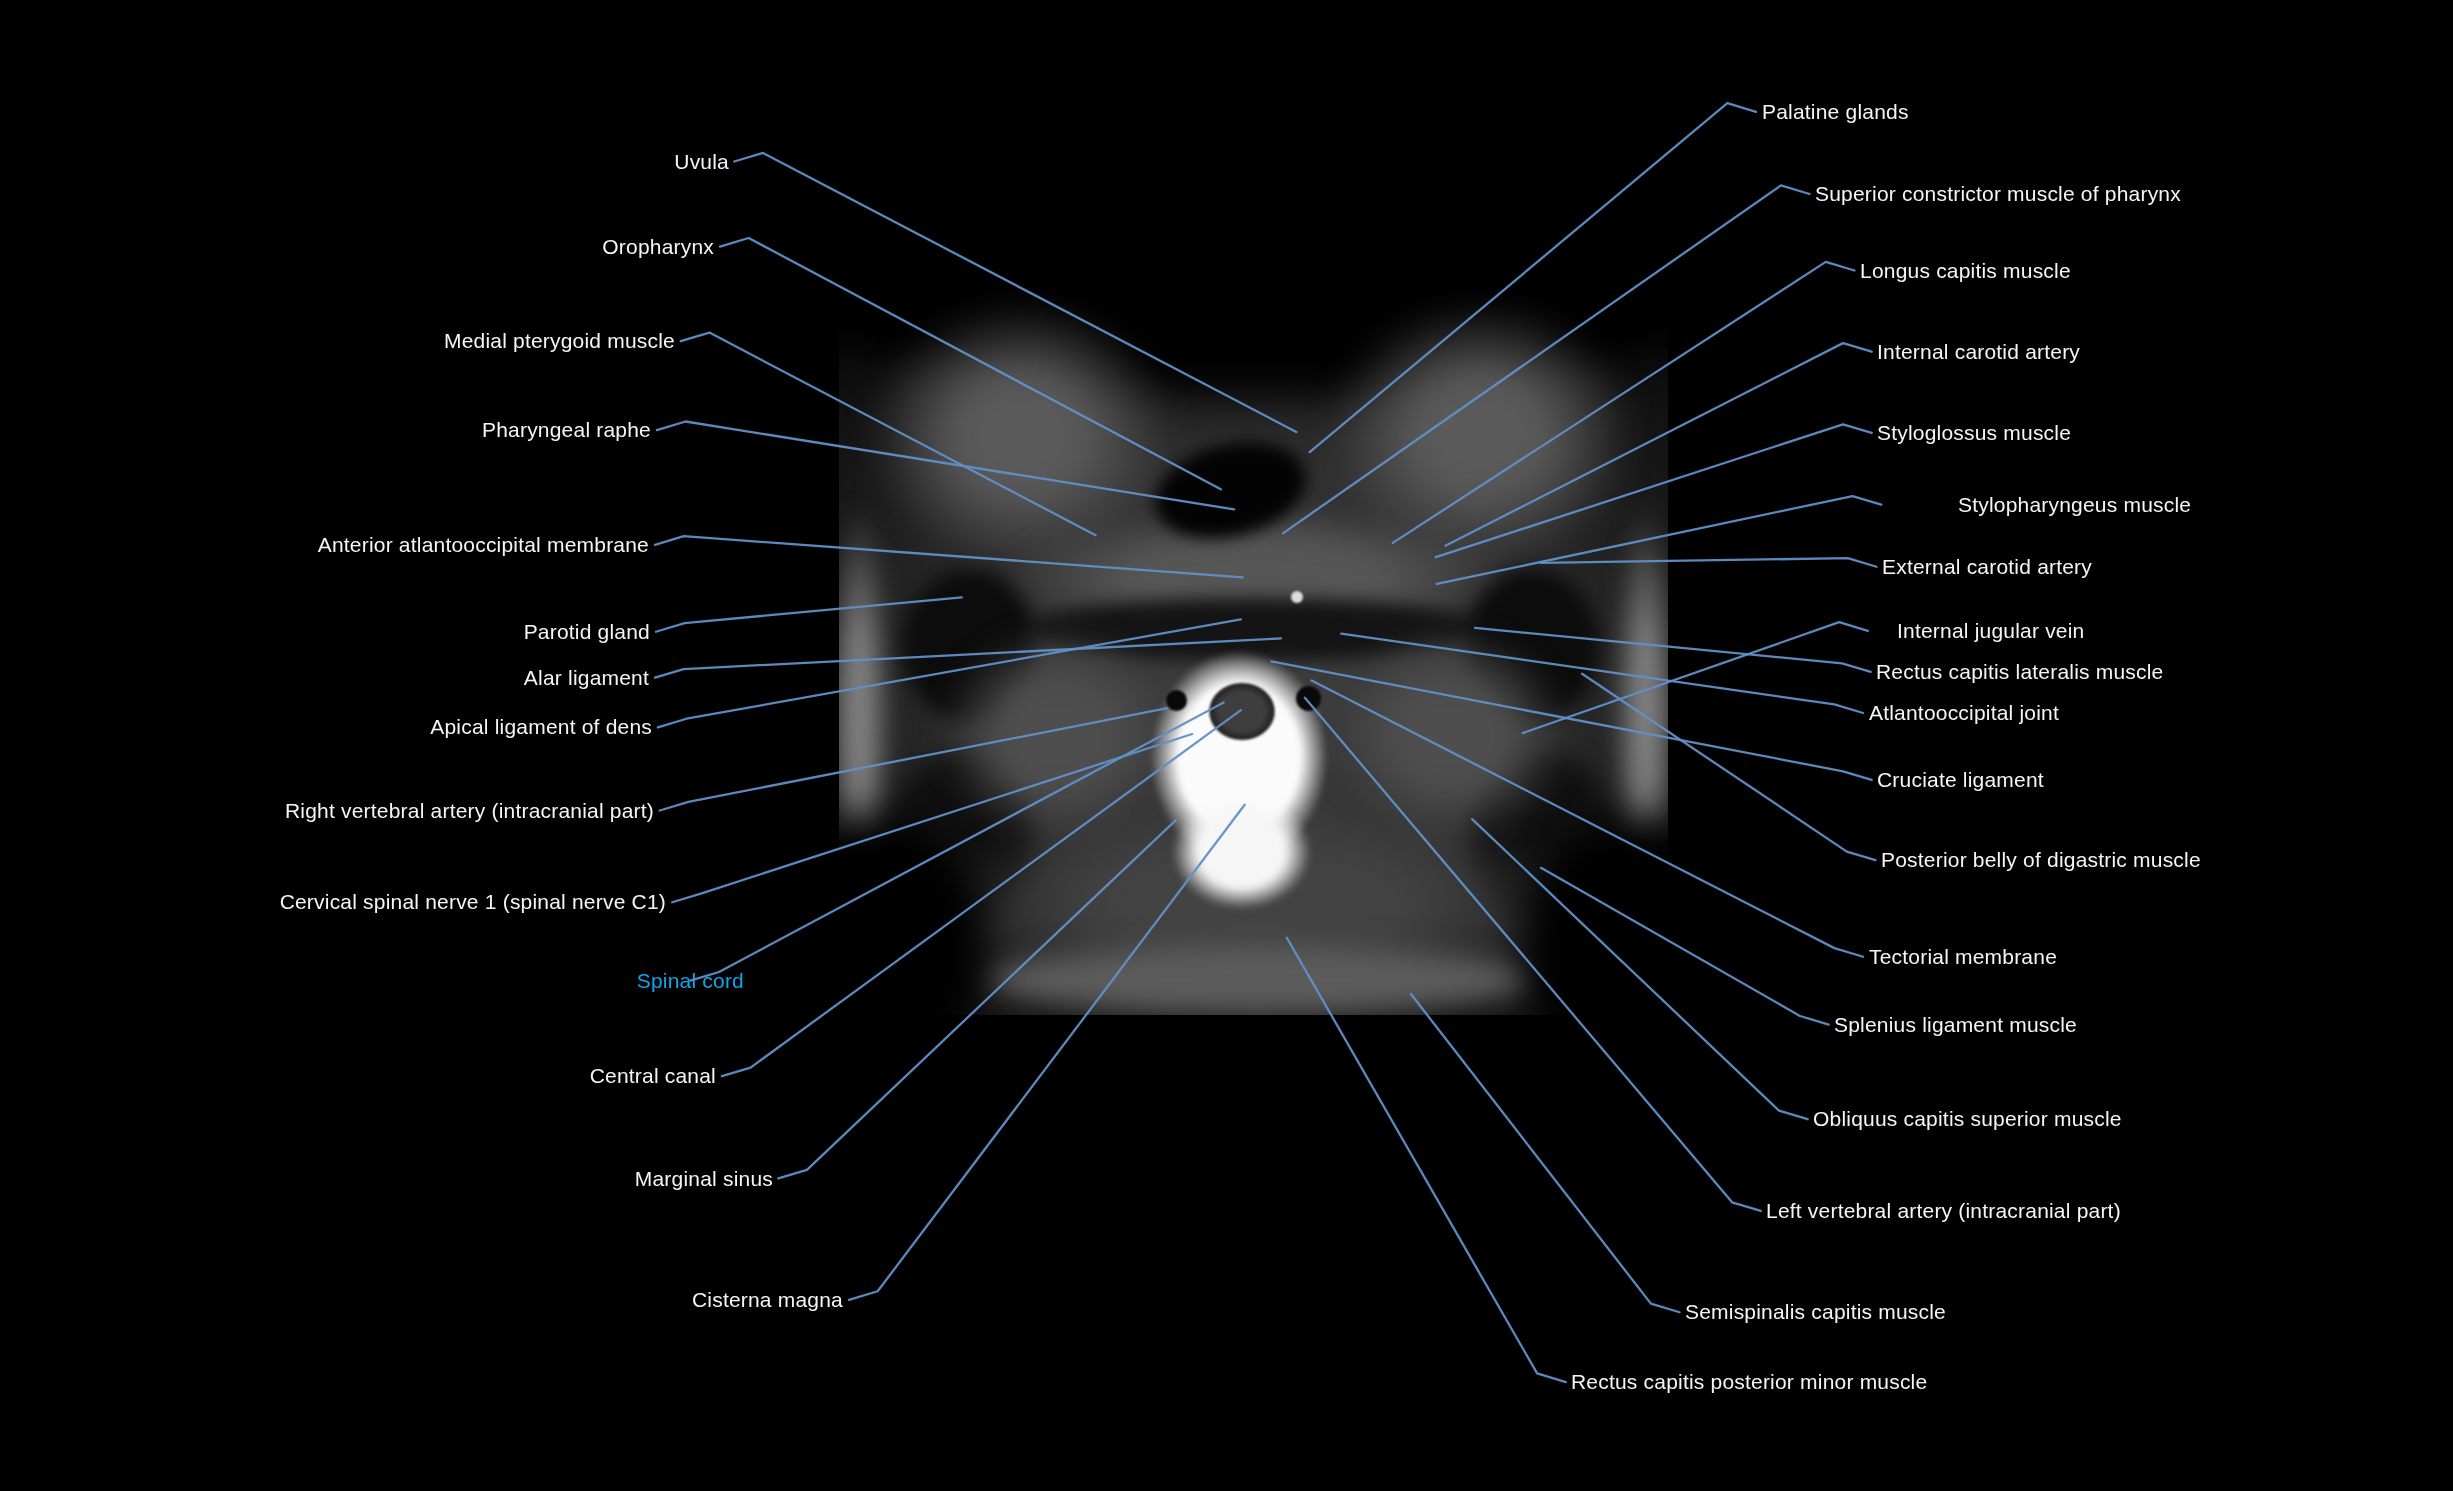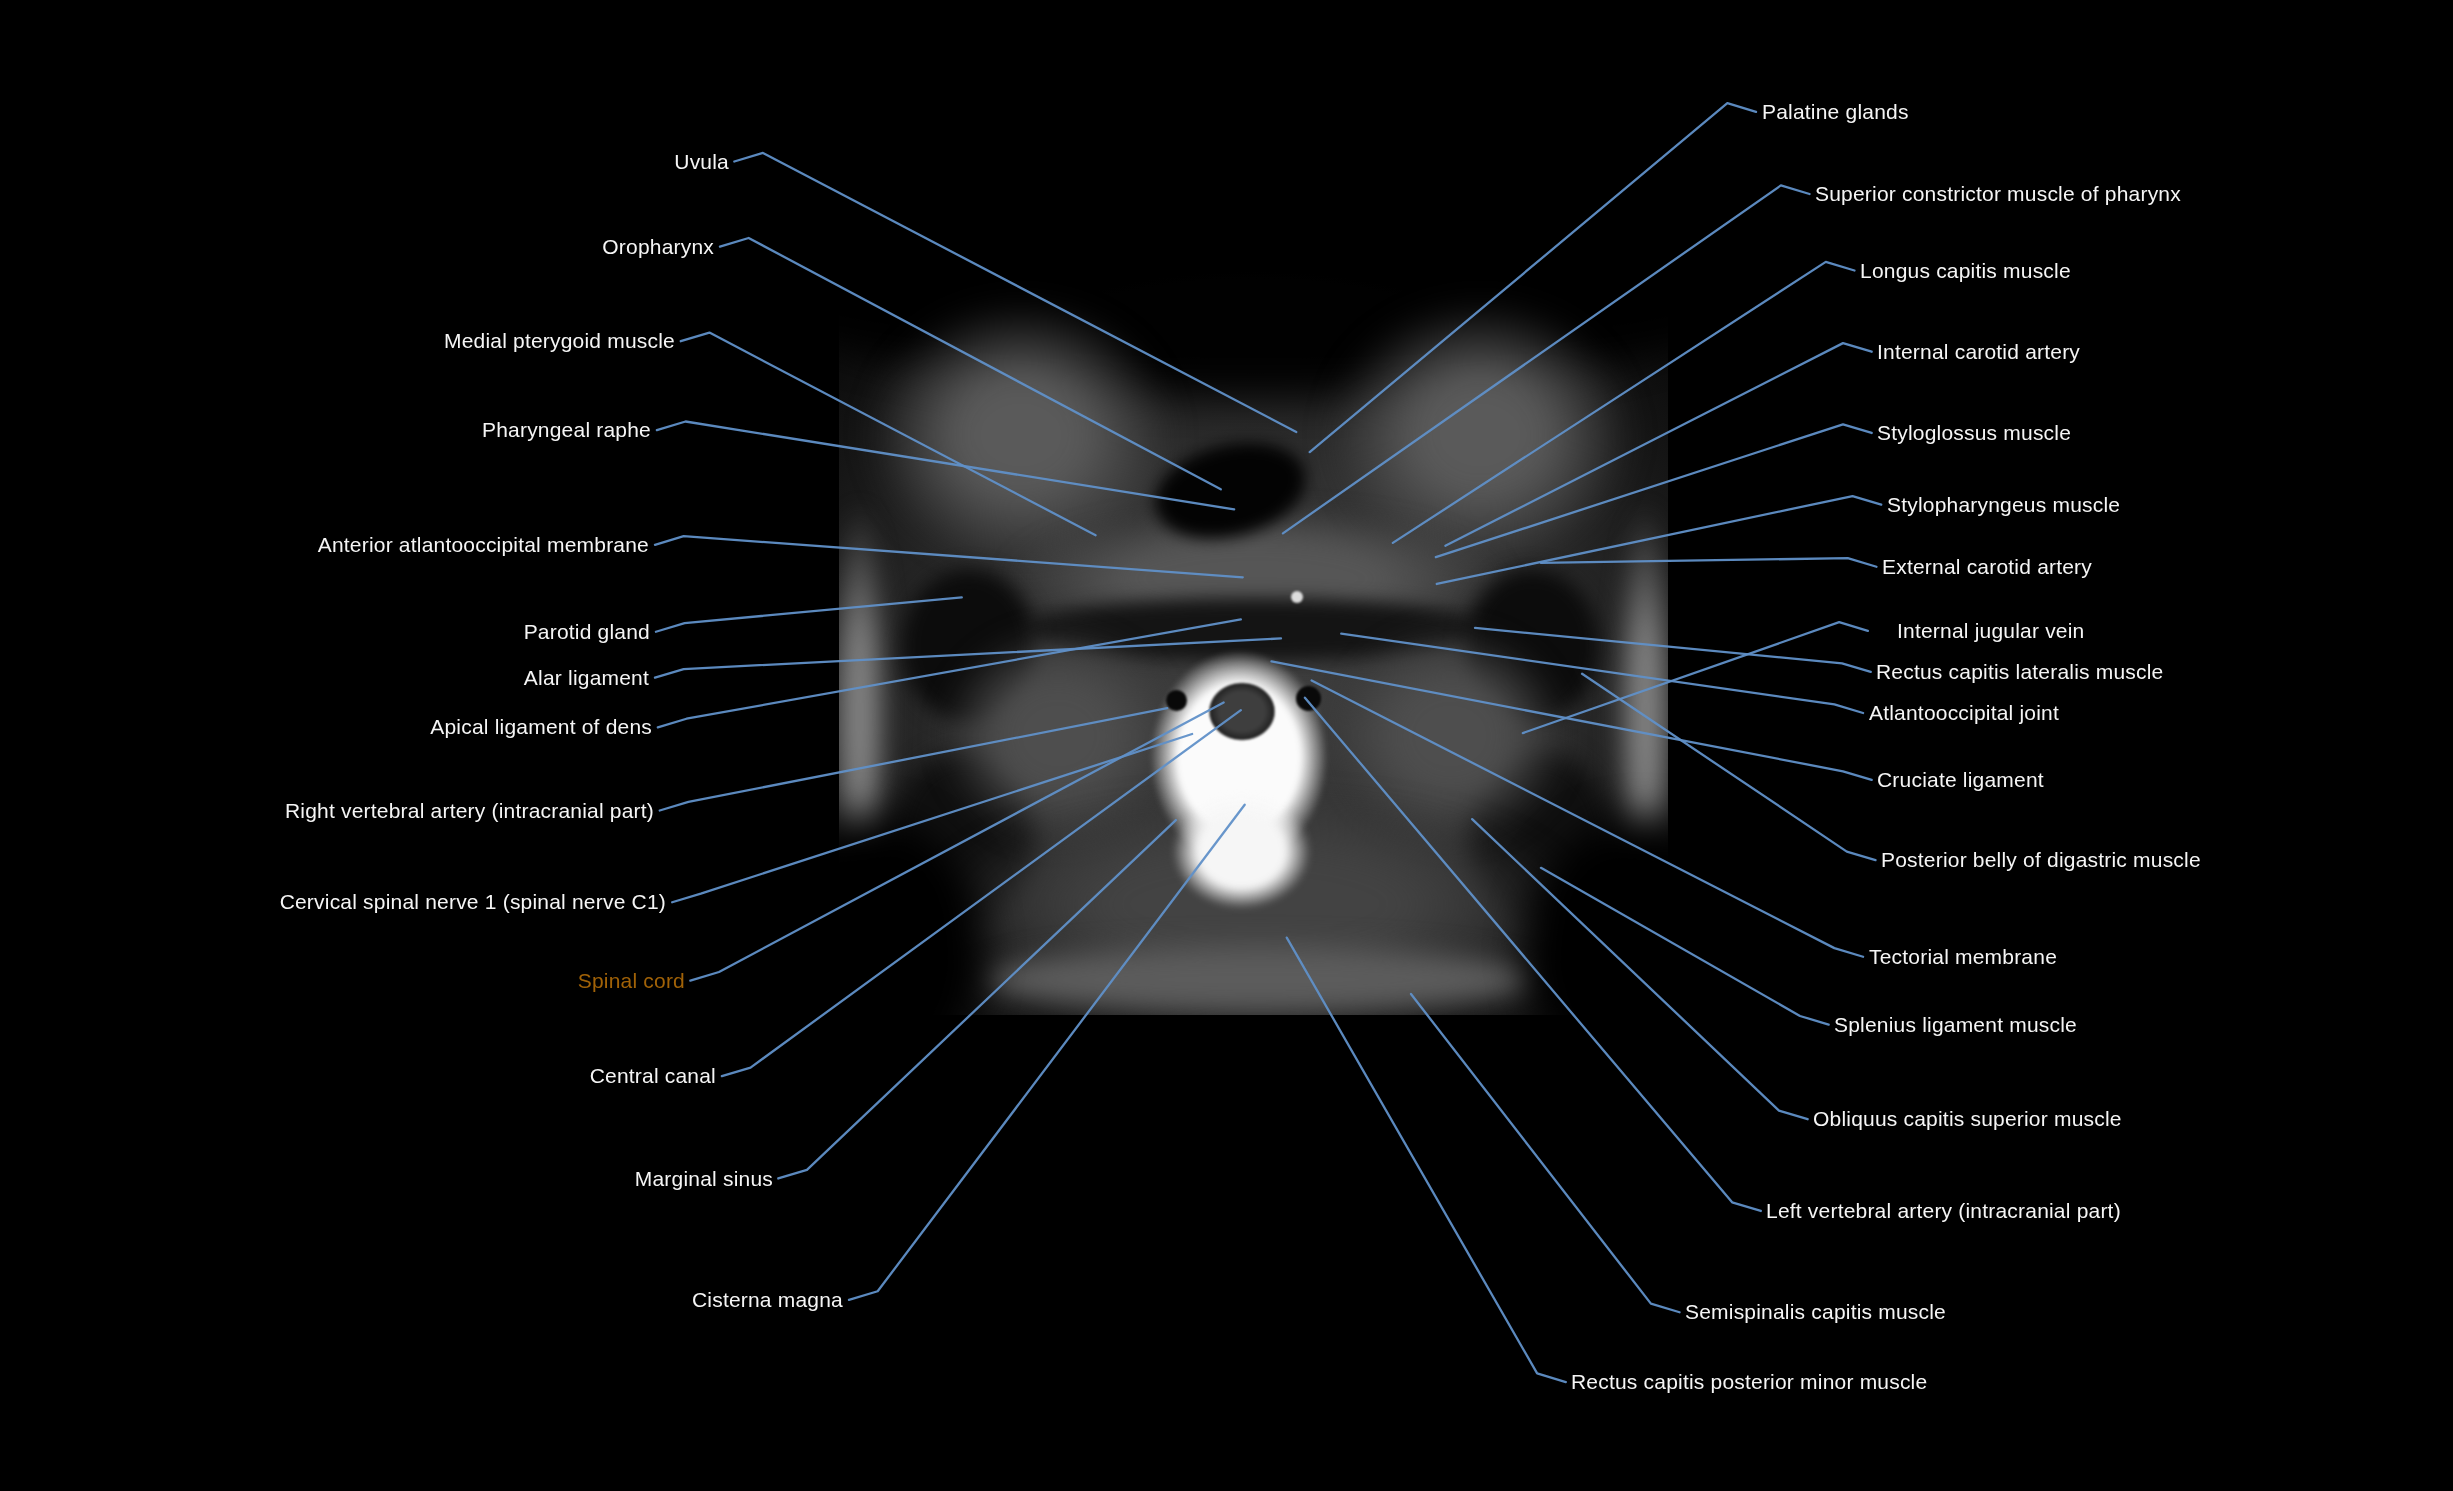--- a/index.html
+++ b/index.html
@@ -89,32 +89,32 @@
       <div class="label left" style="color: rgb(245, 245, 245); top: 162px; right: 1725px;">Uvula</div>
       <div class="label left" style="color: rgb(245, 245, 245); top: 247px; right: 1740px;">Oropharynx</div>
       <div class="label left" style="color: rgb(245, 245, 245); top: 341px; right: 1779px;">Medial pterygoid muscle</div>
       <div class="label left" style="color: rgb(245, 245, 245); top: 430px; right: 1803px;">Pharyngeal raphe</div>
       <div class="label left" style="color: rgb(245, 245, 245); top: 545px; right: 1805px;">Anterior atlantooccipital membrane</div>
       <div class="label left" style="color: rgb(245, 245, 245); top: 632px; right: 1804px;">Parotid gland</div>
       <div class="label left" style="color: rgb(245, 245, 245); top: 678px; right: 1805px;">Alar ligament</div>
       <div class="label left" style="color: rgb(245, 245, 245); top: 727px; right: 1802px;">Apical ligament of dens</div>
       <div class="label left" style="color: rgb(245, 245, 245); top: 811px; right: 1800px;">Right vertebral artery (intracranial part)</div>
       <div class="label left" style="color: rgb(245, 245, 245); top: 902px; right: 1788px;">Cervical spinal nerve 1 (spinal nerve C1)</div>
-      <div class="label left" style="color: #a16207; top: 981px; right: 1769px;">Spinal cord</div>
+      <div class="label left" style="color: #0ea5e9; top: 981px; right: 1710px;">Spinal cord</div>
       <div class="label left" style="color: rgb(245, 245, 245); top: 1076px; right: 1738px; text-align: right;">Central canal</div>
       <div class="label left" style="color: rgb(245, 245, 245); top: 1179px; right: 1681px;">Marginal sinus</div>
       <div class="label left" style="color: rgb(245, 245, 245); top: 1300px; right: 1611px;">Cisterna magna</div>
     </div>
   <div id="labels-right">
       <div class="label right" style="color: rgb(245, 245, 245); top: 112px; left: 1762px;">Palatine glands</div>
       <div class="label right" style="color: rgb(245, 245, 245); top: 194px; left: 1815px;">Superior constrictor muscle of pharynx</div>
       <div class="label right" style="color: rgb(245, 245, 245); top: 271px; left: 1860px;">Longus capitis muscle</div>
       <div class="label right" style="color: rgb(245, 245, 245); top: 352px; left: 1877px;">Internal carotid artery</div>
       <div class="label right" style="color: rgb(245, 245, 245); top: 433px; left: 1877px;">Styloglossus muscle</div>
-      <div class="label right" style="color: rgb(245, 245, 245); top: 505px; left: 1887px;">Stylopharyngeus muscle</div>
+      <div class="label right" style="color: rgb(245, 245, 245); top: 505px; left: 1958px;">Stylopharyngeus muscle</div>
       <div class="label right" style="color: rgb(245, 245, 245); top: 567px; left: 1882px;">External carotid artery</div>
       <div class="label right" style="color: rgb(245, 245, 245); top: 631px; left: 1874px; margin-left: 23px;">Internal jugular vein</div>
       <div class="label right" style="color: rgb(245, 245, 245); top: 672px; left: 1876px;">Rectus capitis lateralis muscle</div>
       <div class="label right" style="color: rgb(245, 245, 245); top: 713px; left: 1869px;">Atlantooccipital joint</div>
       <div class="label right" style="color: rgb(245, 245, 245); top: 780px; left: 1877px;">Cruciate ligament</div>
       <div class="label right" style="color: rgb(245, 245, 245); top: 860px; left: 1881px;">Posterior belly of digastric muscle</div>
       <div class="label right" style="color: rgb(245, 245, 245); top: 957px; left: 1869px;">Tectorial membrane</div>
       <div class="label right" style="color: rgb(245, 245, 245); top: 1025px; left: 1834px;">Splenius ligament muscle</div>
       <div class="label right" style="color: rgb(245, 245, 245); top: 1119px; left: 1813px;">Obliquus capitis superior muscle</div>
       <div class="label right" style="color: rgb(245, 245, 245); top: 1211px; left: 1766px;">Left vertebral artery (intracranial part)</div>

